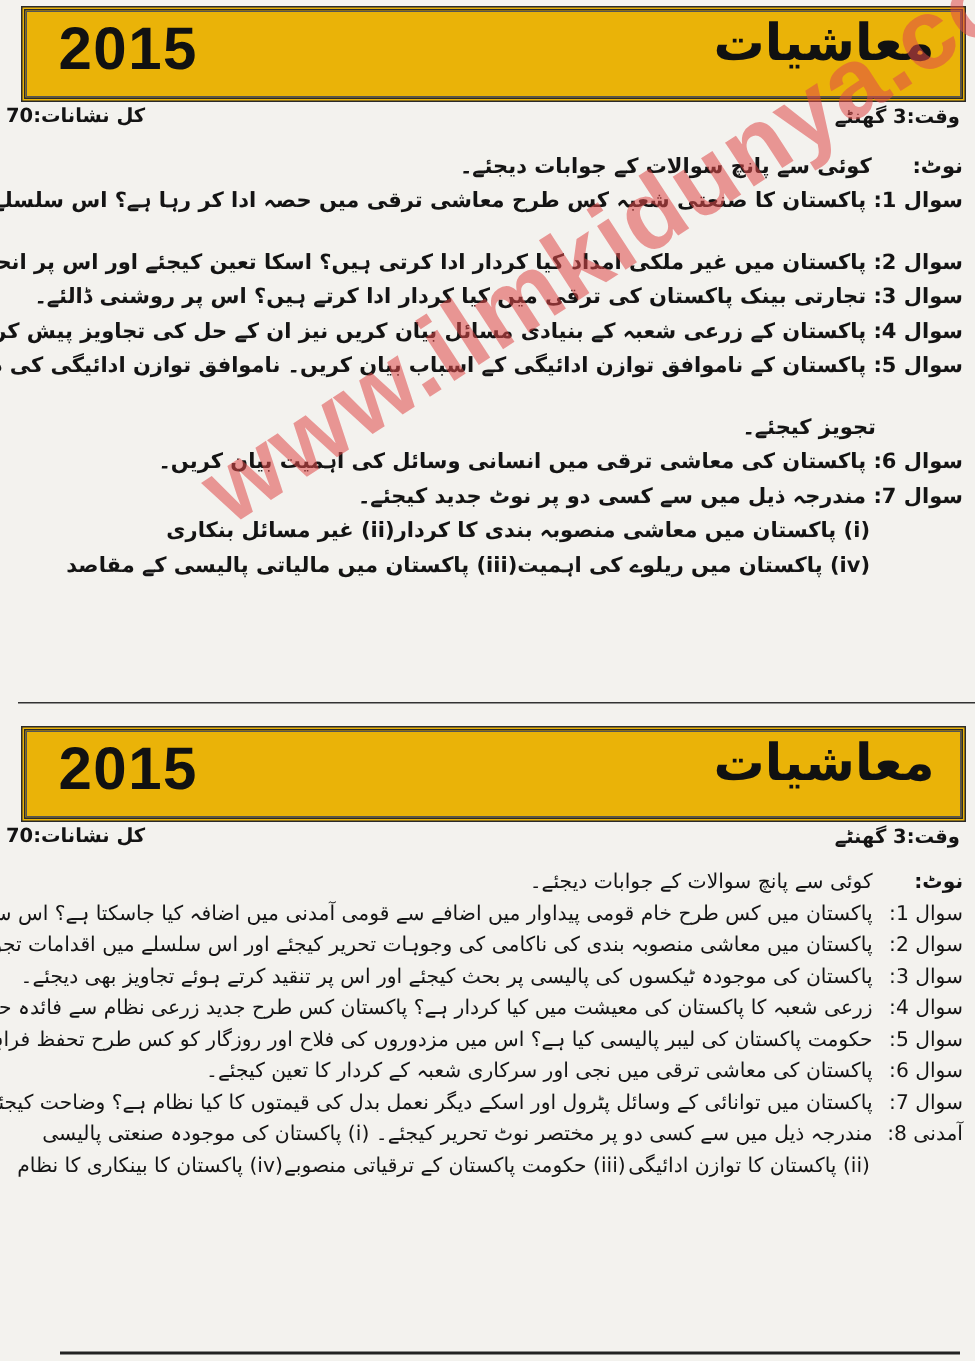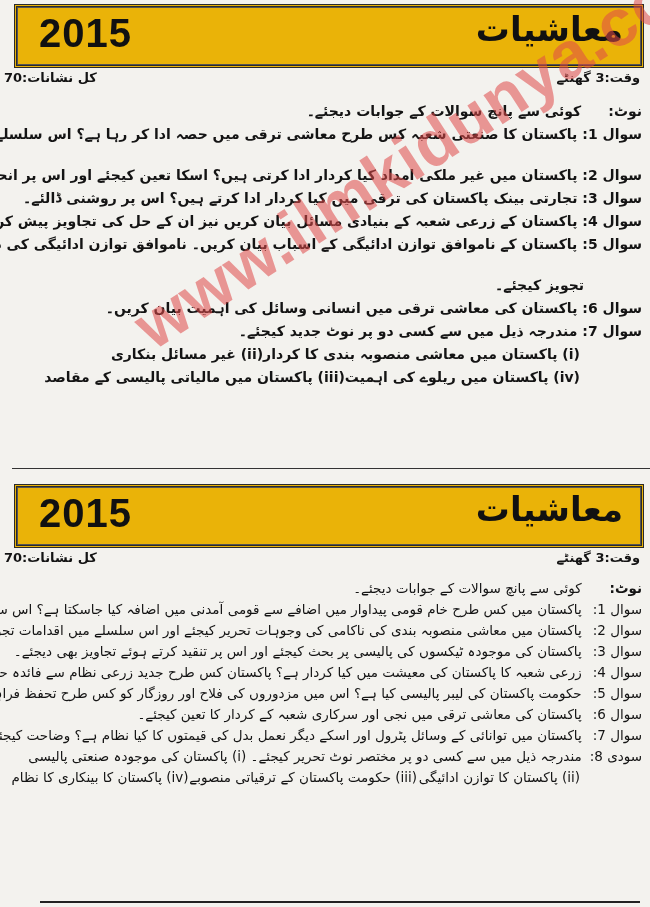--- a/index.html
+++ b/index.html
@@ -151,21 +151,21 @@
     </div>
     <div class="line">
       <span class="qlabel">سوال 6:</span>
       <span>پاکستان کی معاشی ترقی میں نجی اور سرکاری شعبہ کے کردار کا تعین کیجئے۔</span>
     </div>
     <div class="line">
       <span class="qlabel">سوال 7:</span>
       <span>پاکستان میں توانائی کے وسائل پٹرول اور اسکے دیگر نعمل بدل کی قیمتوں کا کیا نظام ہے؟ وضاحت کیجئے۔</span>
     </div>
     <div class="line">
-      <span class="qlabel">سودی 8:</span>
+      <span class="qlabel">آمدنی 8:</span>
       <span>مندرجہ ذیل میں سے کسی دو پر مختصر نوٹ تحریر کیجئے۔ (i) پاکستان کی موجودہ صنعتی پالیسی</span>
     </div>
     <div class="line opts">
       <span class="opt">(ii) پاکستان کا توازن ادائیگی</span>
       <span class="opt">(iii) حکومت پاکستان کے ترقیاتی منصوبے</span>
       <span class="opt">(iv) پاکستان کا بینکاری کا نظام</span>
     </div>
   </div>
   <div class="bottom-rule"></div>
 </section>

